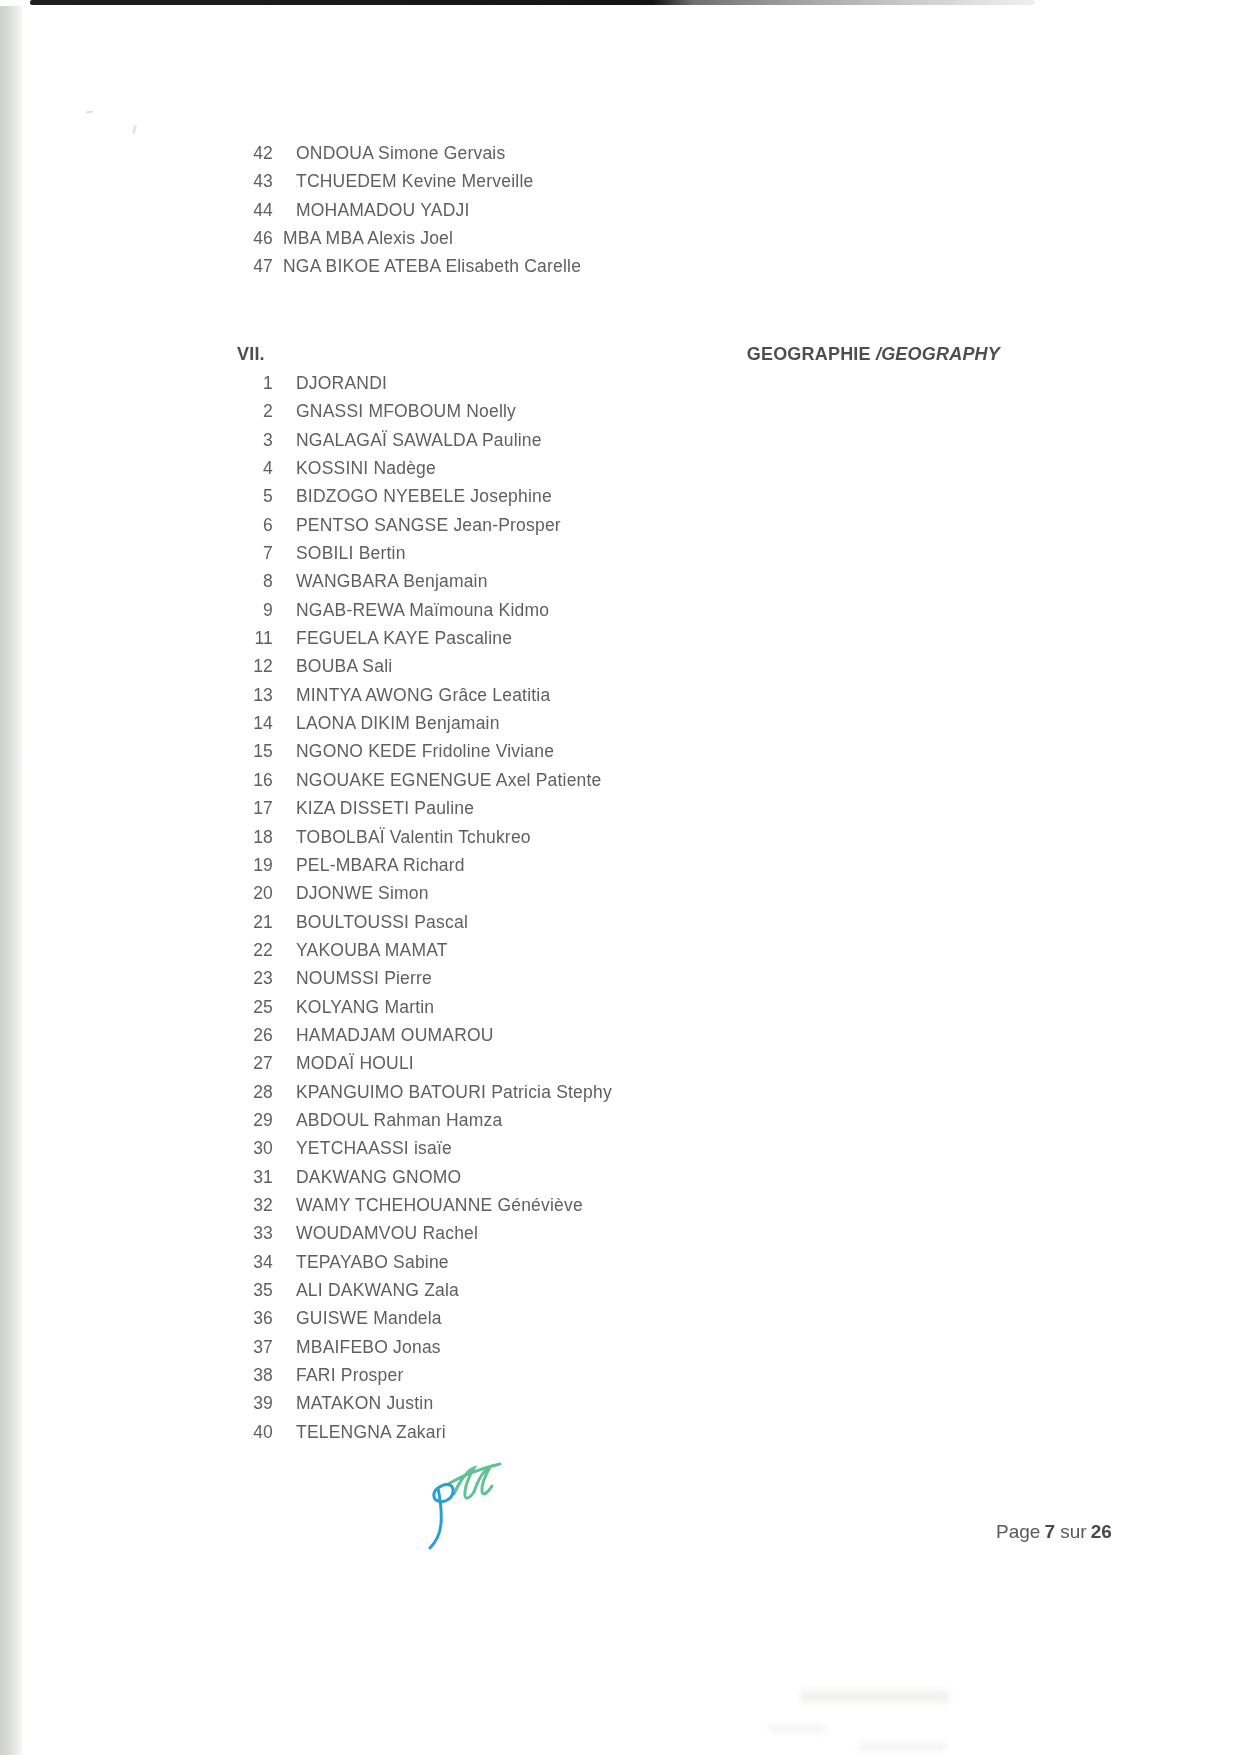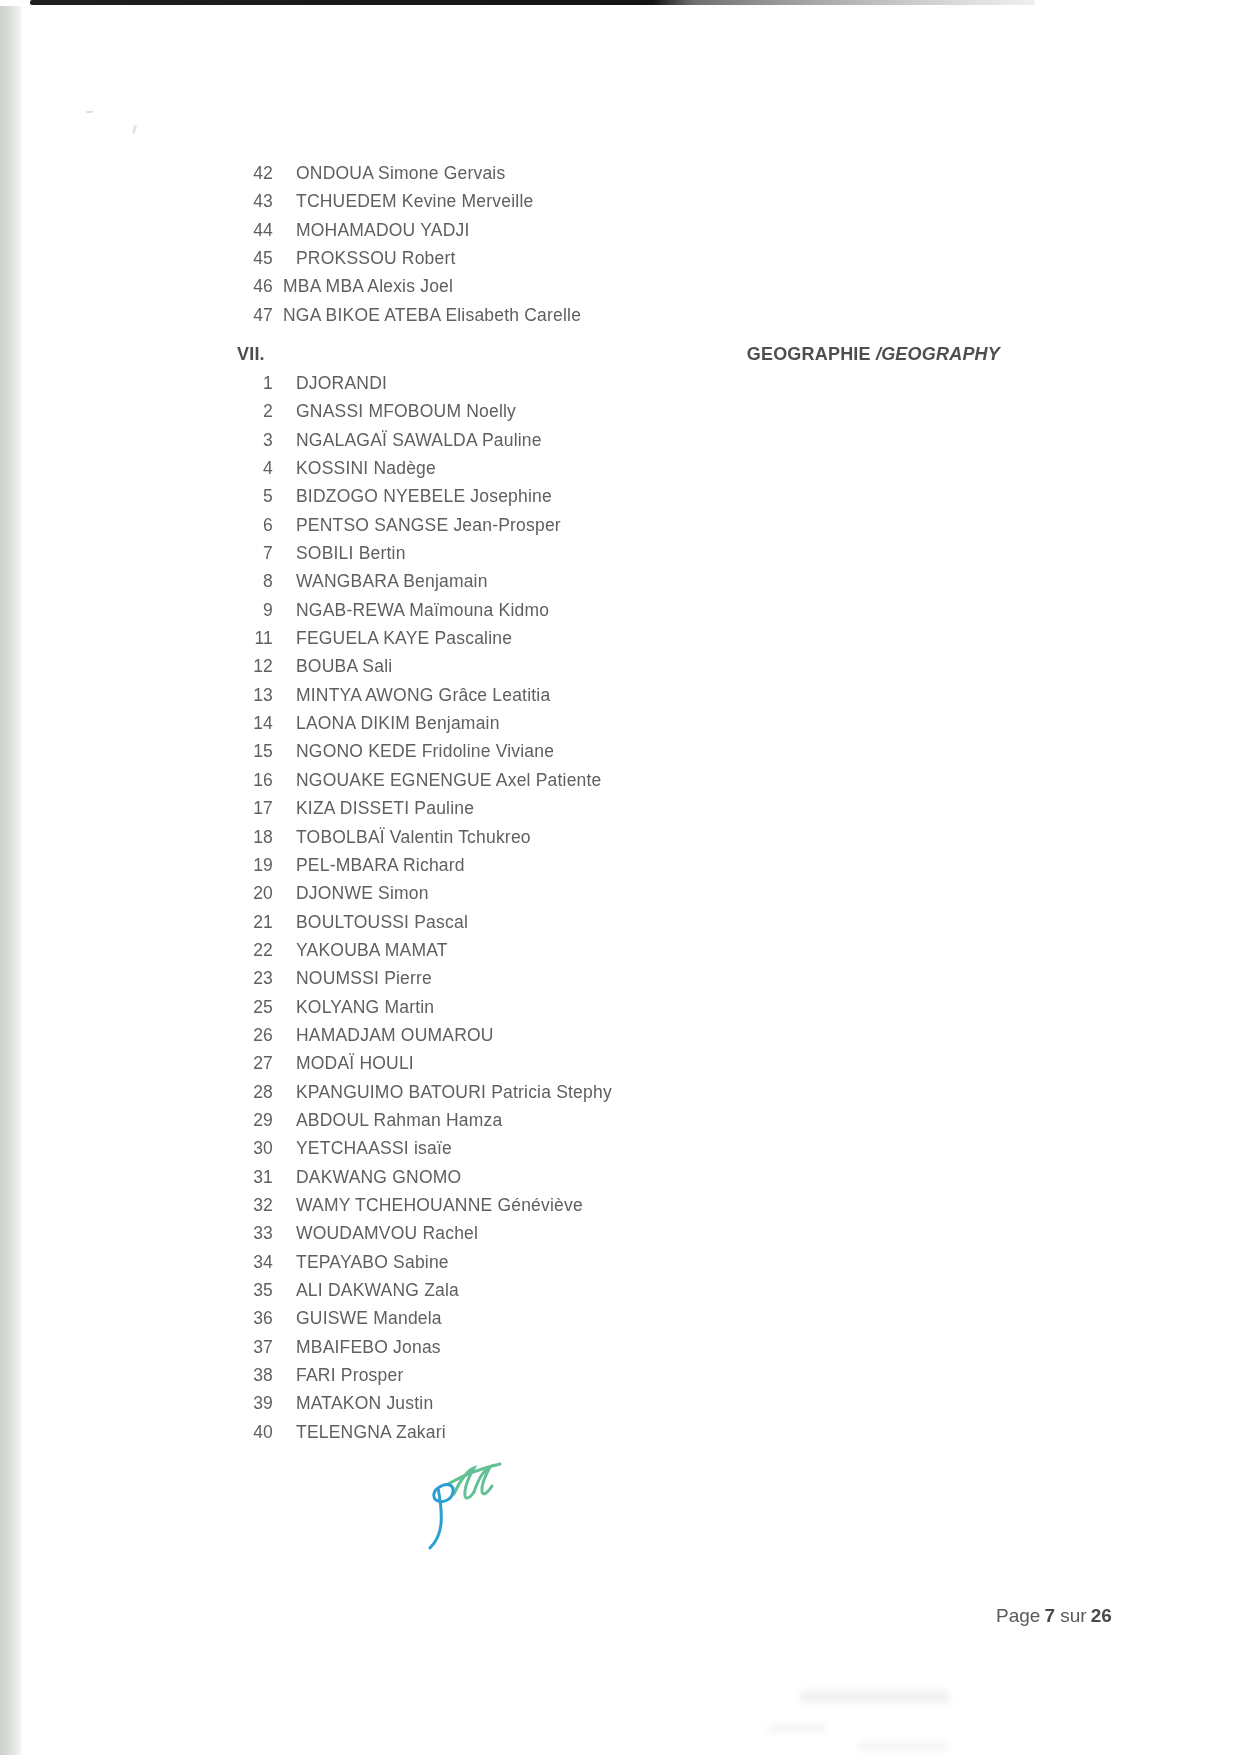--- a/index.html
+++ b/index.html
@@ -27,34 +27,34 @@
   .speck-a{left:86px;top:111px;width:7px;height:2px;transform:rotate(-8deg);opacity:.7;}
   .speck-b{left:133px;top:125px;width:3px;height:9px;transform:rotate(16deg);opacity:.6;border-radius:3px;}
   .ghost{position:absolute;background:#f2f3f1;filter:blur(3px);border-radius:4px;}
   .ghost-a{left:800px;top:1690px;width:150px;height:13px;}
   .ghost-b{left:768px;top:1724px;width:58px;height:9px;opacity:.8;}
   .ghost-c{left:858px;top:1742px;width:90px;height:9px;opacity:.8;}
 
   
   .doc-text{color:#5f5f5f;font-size:17.5px;letter-spacing:.2px;}
   .list{position:absolute;left:0;width:1000px;}
-  #continued-list{top:139px;margin-top:20px;}
+  #continued-list{top:139px;}
   #section-block{top:339px;}
   .row{position:relative;line-height:28.35px;white-space:nowrap;}
   .row .num{position:absolute;left:210px;width:63px;text-align:right;}
   .row .name{margin-left:296px;display:inline-block;}
   .row.narrow .name{margin-left:283px;}
 
   .section-head{position:relative;line-height:30px;font-weight:bold;color:#4e4e4e;font-size:18px;text-align:right;}
   .section-head .numeral{position:absolute;left:237px;}
   .section-head .sec-title{margin-left:296px;}
   .section-head .alt{font-style:italic;}
 
   .footer{
-    position:absolute;left:996px;top:1603px;
+    position:absolute;left:996px;top:1519px;
     font-size:19px;color:#5a5a5a;white-space:nowrap;line-height:26px;
   }
   .footer b{color:#4a4a4a;}
   .footer span{margin-right:4px;}
   .footer span:last-child{margin-right:0;}
 
   .signature{position:absolute;left:424px;top:1458px;width:80px;height:96px;}
 </style>
 </head>
 <body>
@@ -64,21 +64,20 @@
 <div class="speck speck-a"></div>
 <div class="speck speck-b"></div>
 <div class="ghost ghost-a"></div>
 <div class="ghost ghost-b"></div>
 <div class="ghost ghost-c"></div>
 
 <div id="continued-list" class="list doc-text">
     <div class="row"><span class="num">42</span><span class="name">ONDOUA Simone Gervais</span></div>
     <div class="row"><span class="num">43</span><span class="name">TCHUEDEM Kevine Merveille</span></div>
     <div class="row"><span class="num">44</span><span class="name">MOHAMADOU YADJI</span></div>
-    <div class="row"><span class="num">45</span><span class="name">PROKSSOU Robert</span></div>
     <div class="row narrow"><span class="num">46</span><span class="name">MBA MBA Alexis Joel</span></div>
     <div class="row narrow"><span class="num">47</span><span class="name">NGA BIKOE ATEBA Elisabeth Carelle</span></div>
   </div>
 
 <div id="section-block" class="list doc-text">
   <div class="section-head">
     <span class="numeral">VII.</span>
     <span class="sec-title"><span>GEOGRAPHIE</span> <span class="alt">/GEOGRAPHY</span></span>
   </div>
   <div id="section-items">

